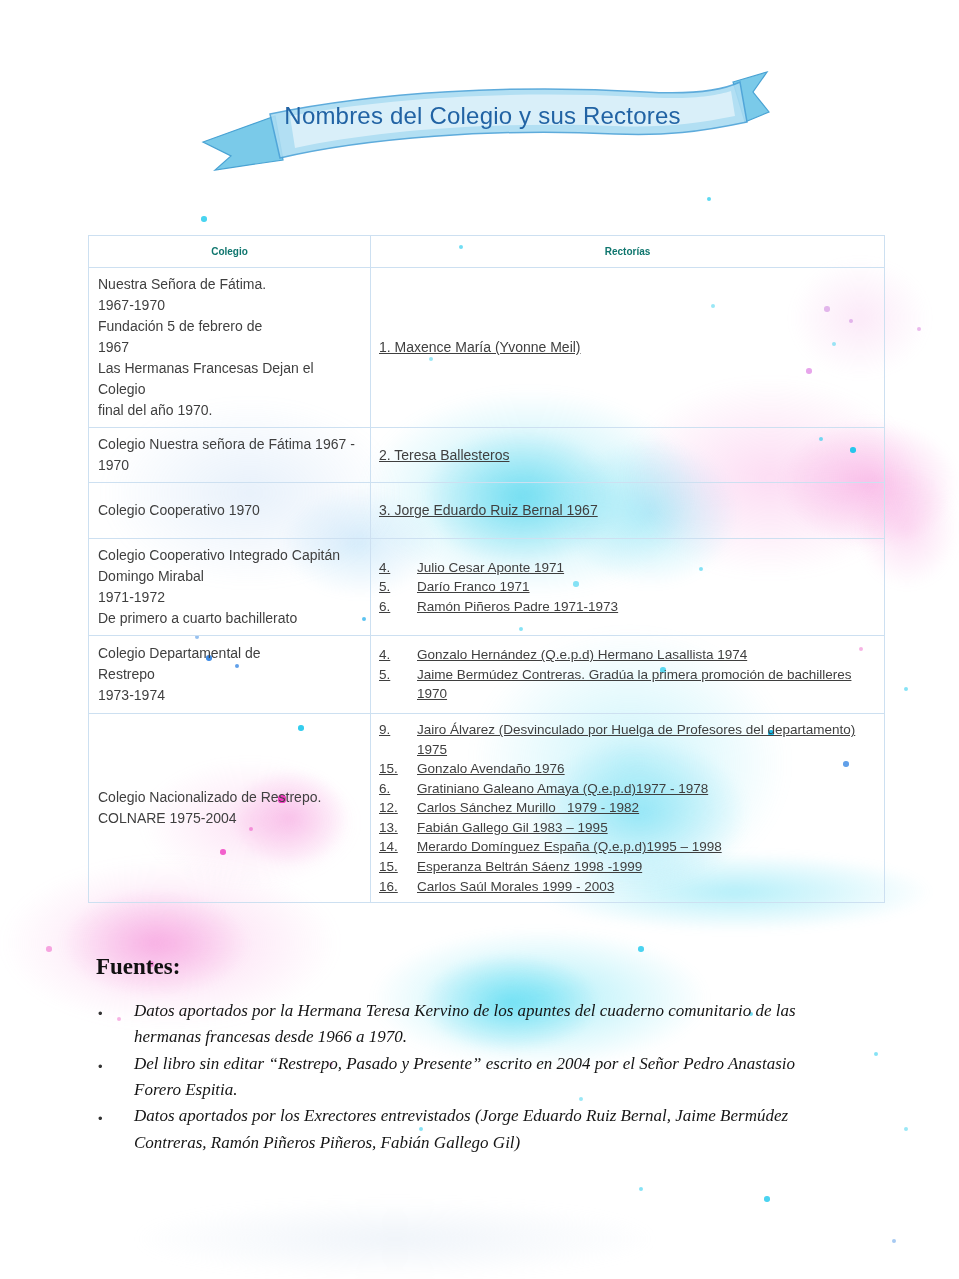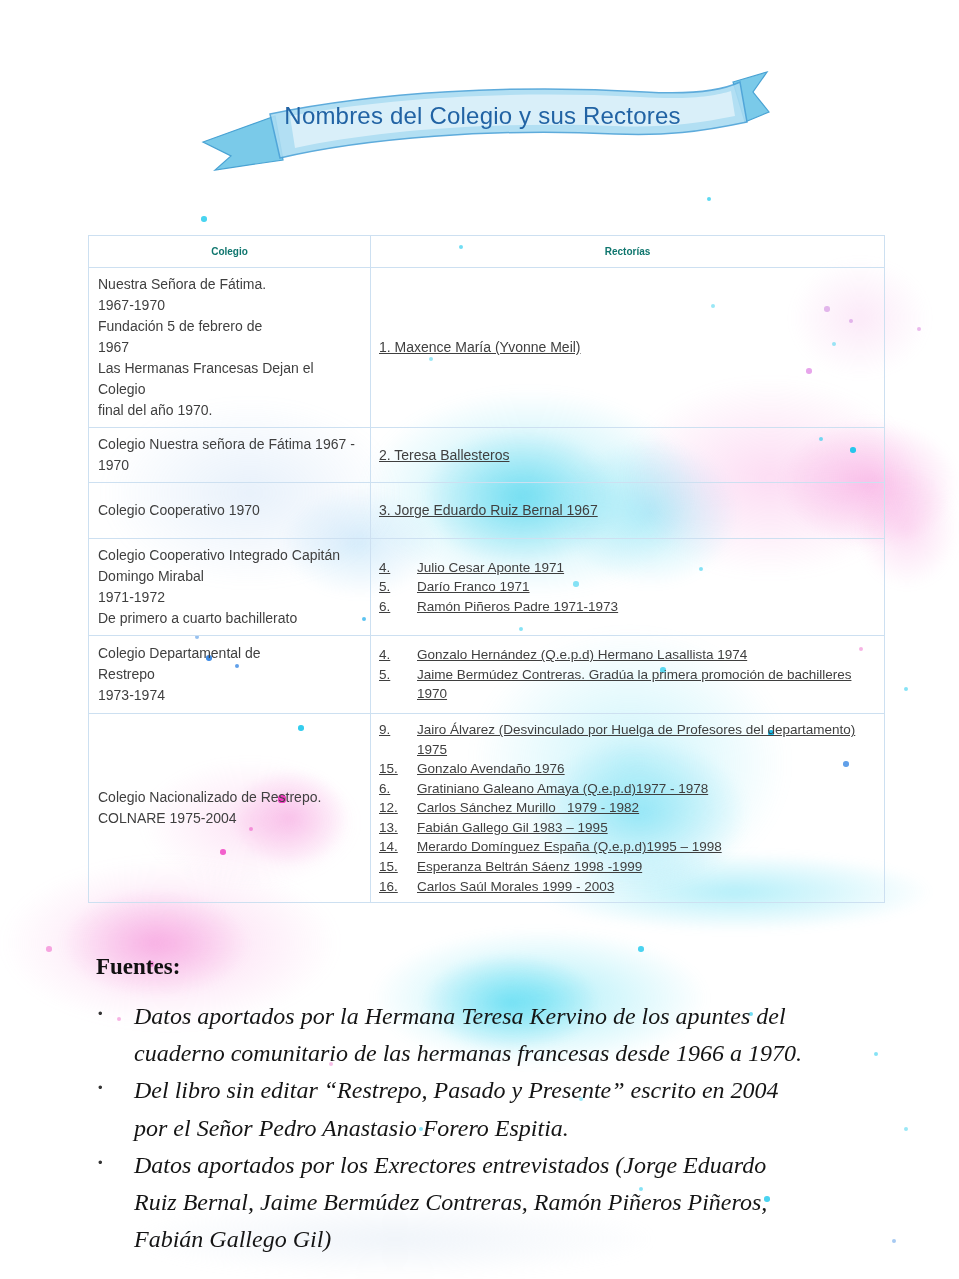--- a/index.html
+++ b/index.html
@@ -83,21 +83,21 @@
   .sources-heading {
     position:absolute; left:96px; top:946px;
     font-family:"Liberation Serif","DejaVu Serif",serif;
     font-weight:bold; font-size:23px; color:#111;
   }
   .sources-list { position:absolute; left:98px; top:990px; width:712px; }
   .bullet { display:flex; }
   .bullet .marker { flex:0 0 36px; font-size:13px; color:#333; padding-top:8px; }
   .bullet .btext {
     flex:1 1 auto; font-family:"Liberation Serif","DejaVu Serif",serif;
-    font-style:italic; font-size:24px; line-height:1.55; color:#151515;
+    font-style:italic; font-size:17px; line-height:1.55; color:#151515;
   }
 </style>
 </head>
 <body>
 
 <div class="page">
 
   <div class="wash w-bl1"></div>
   <div class="wash w-bl1b"></div>
   <div class="wash w-cy1"></div>

